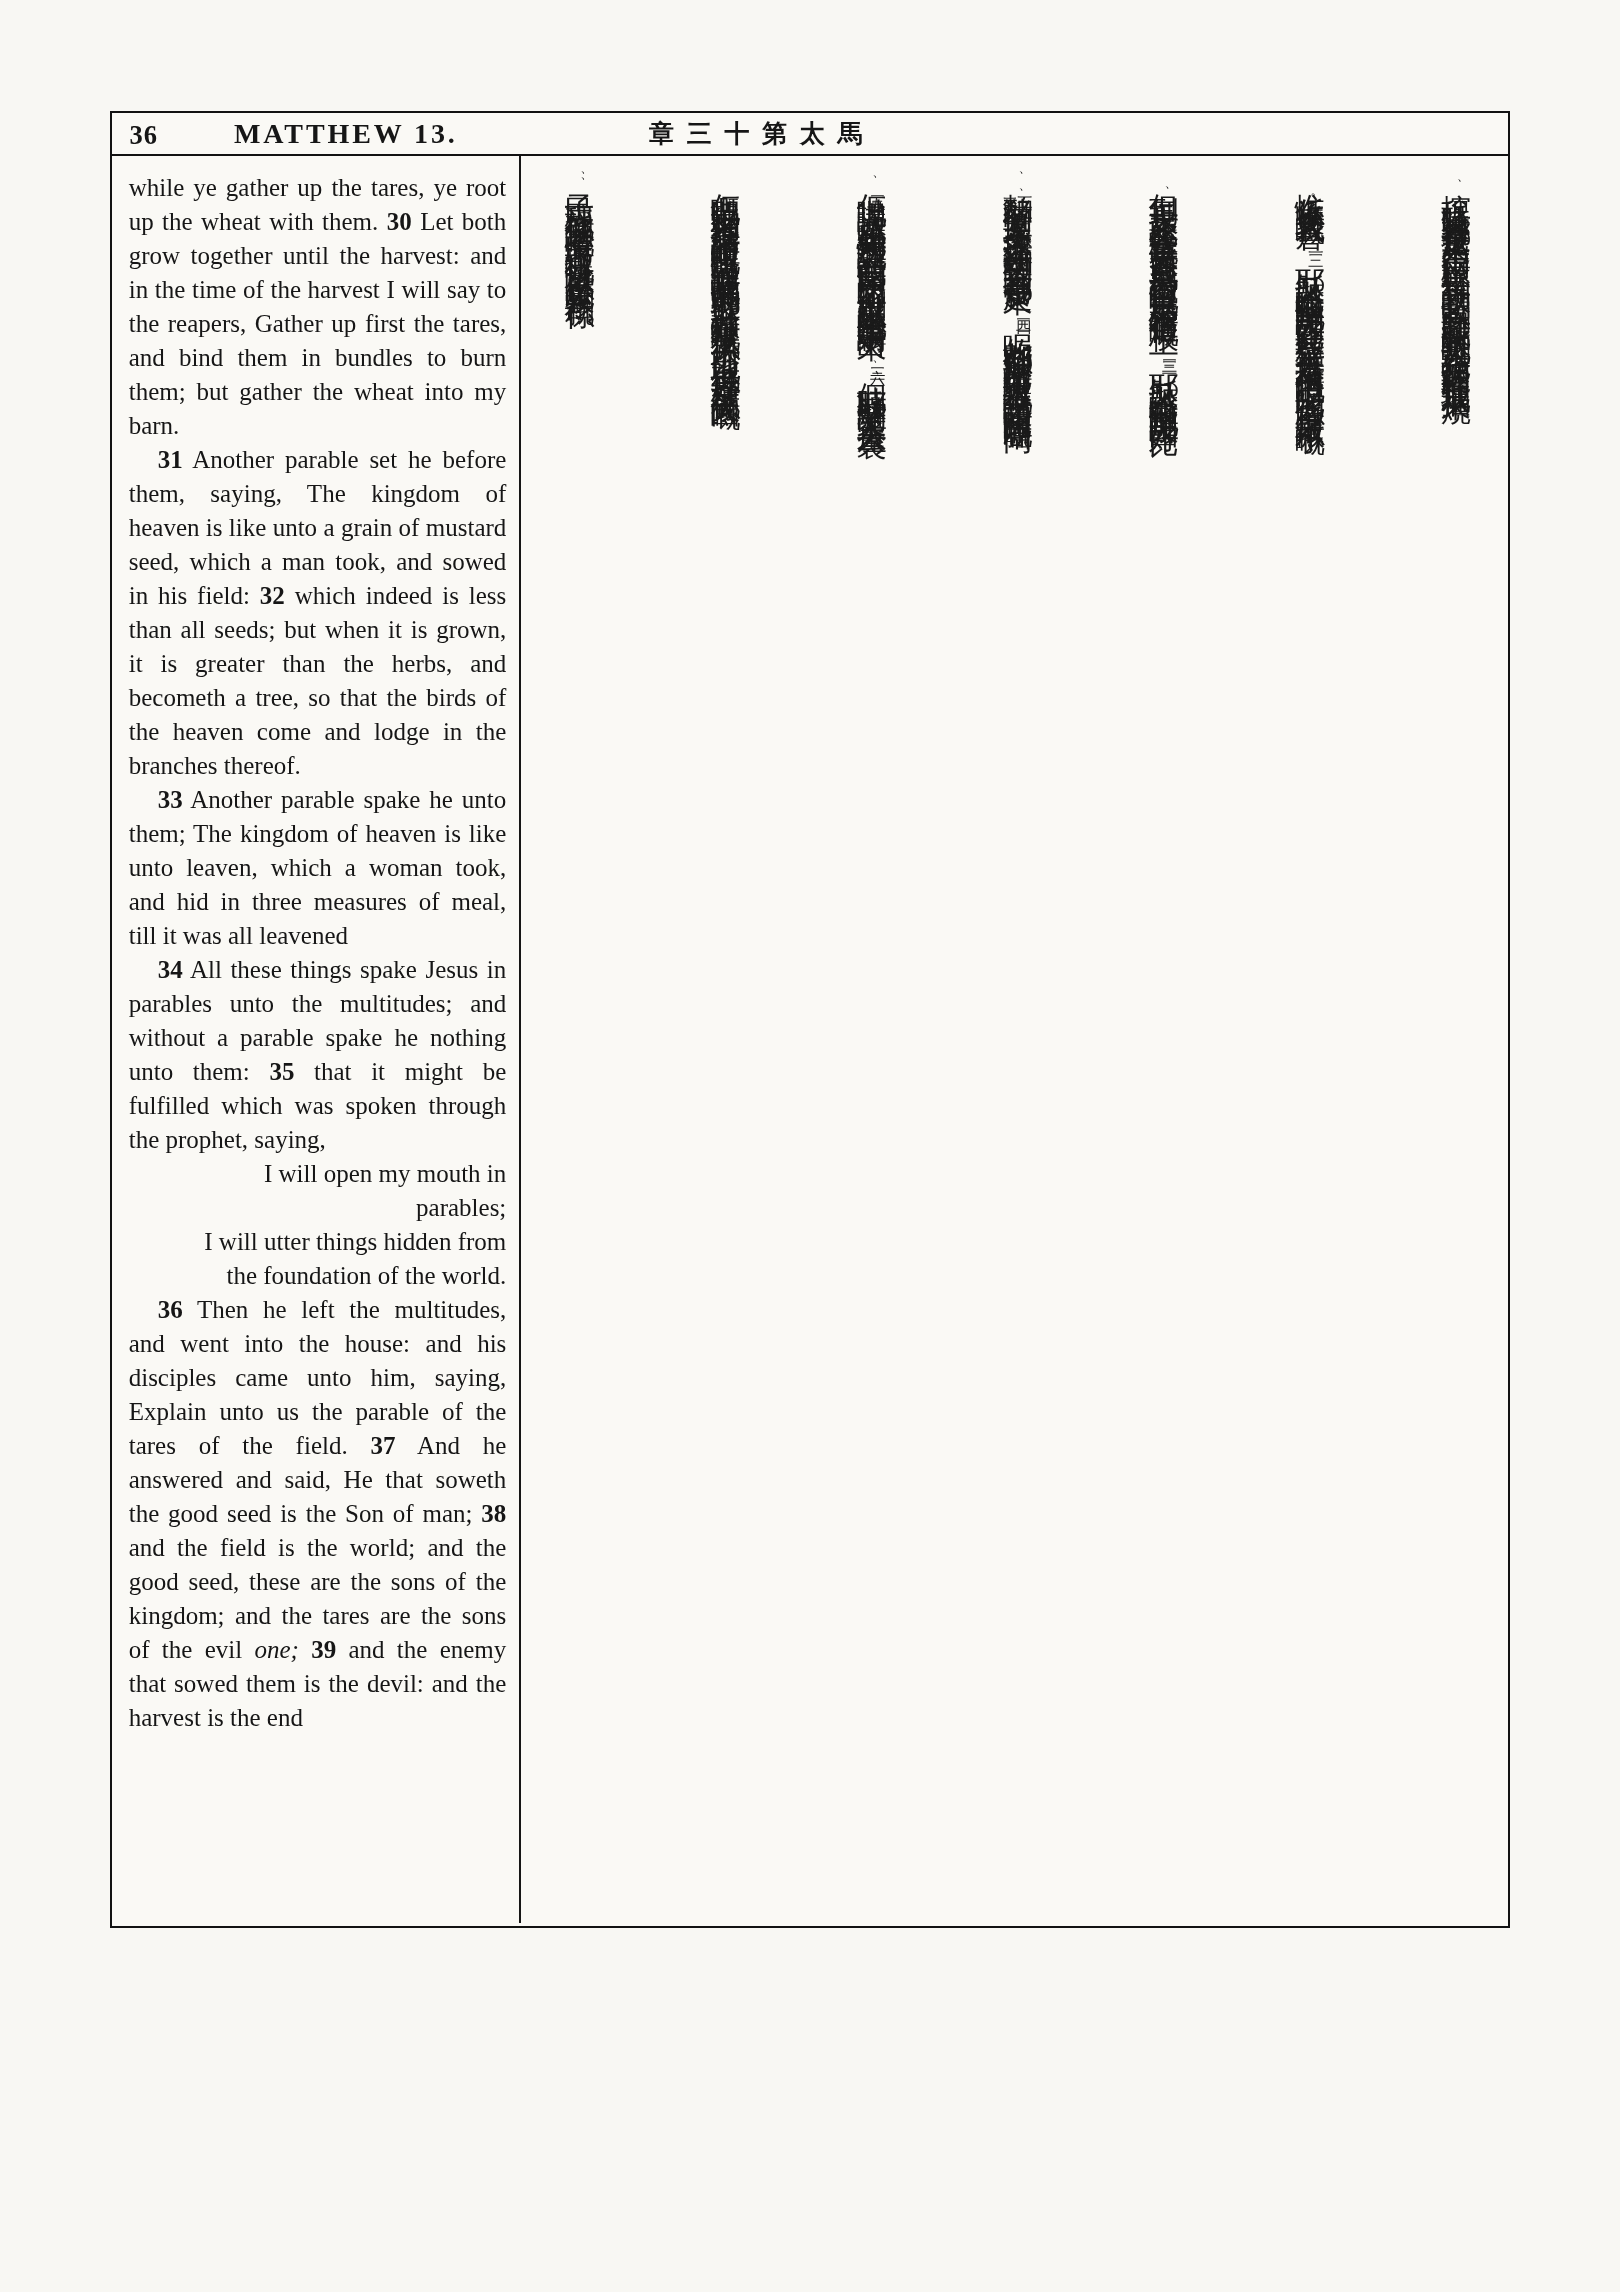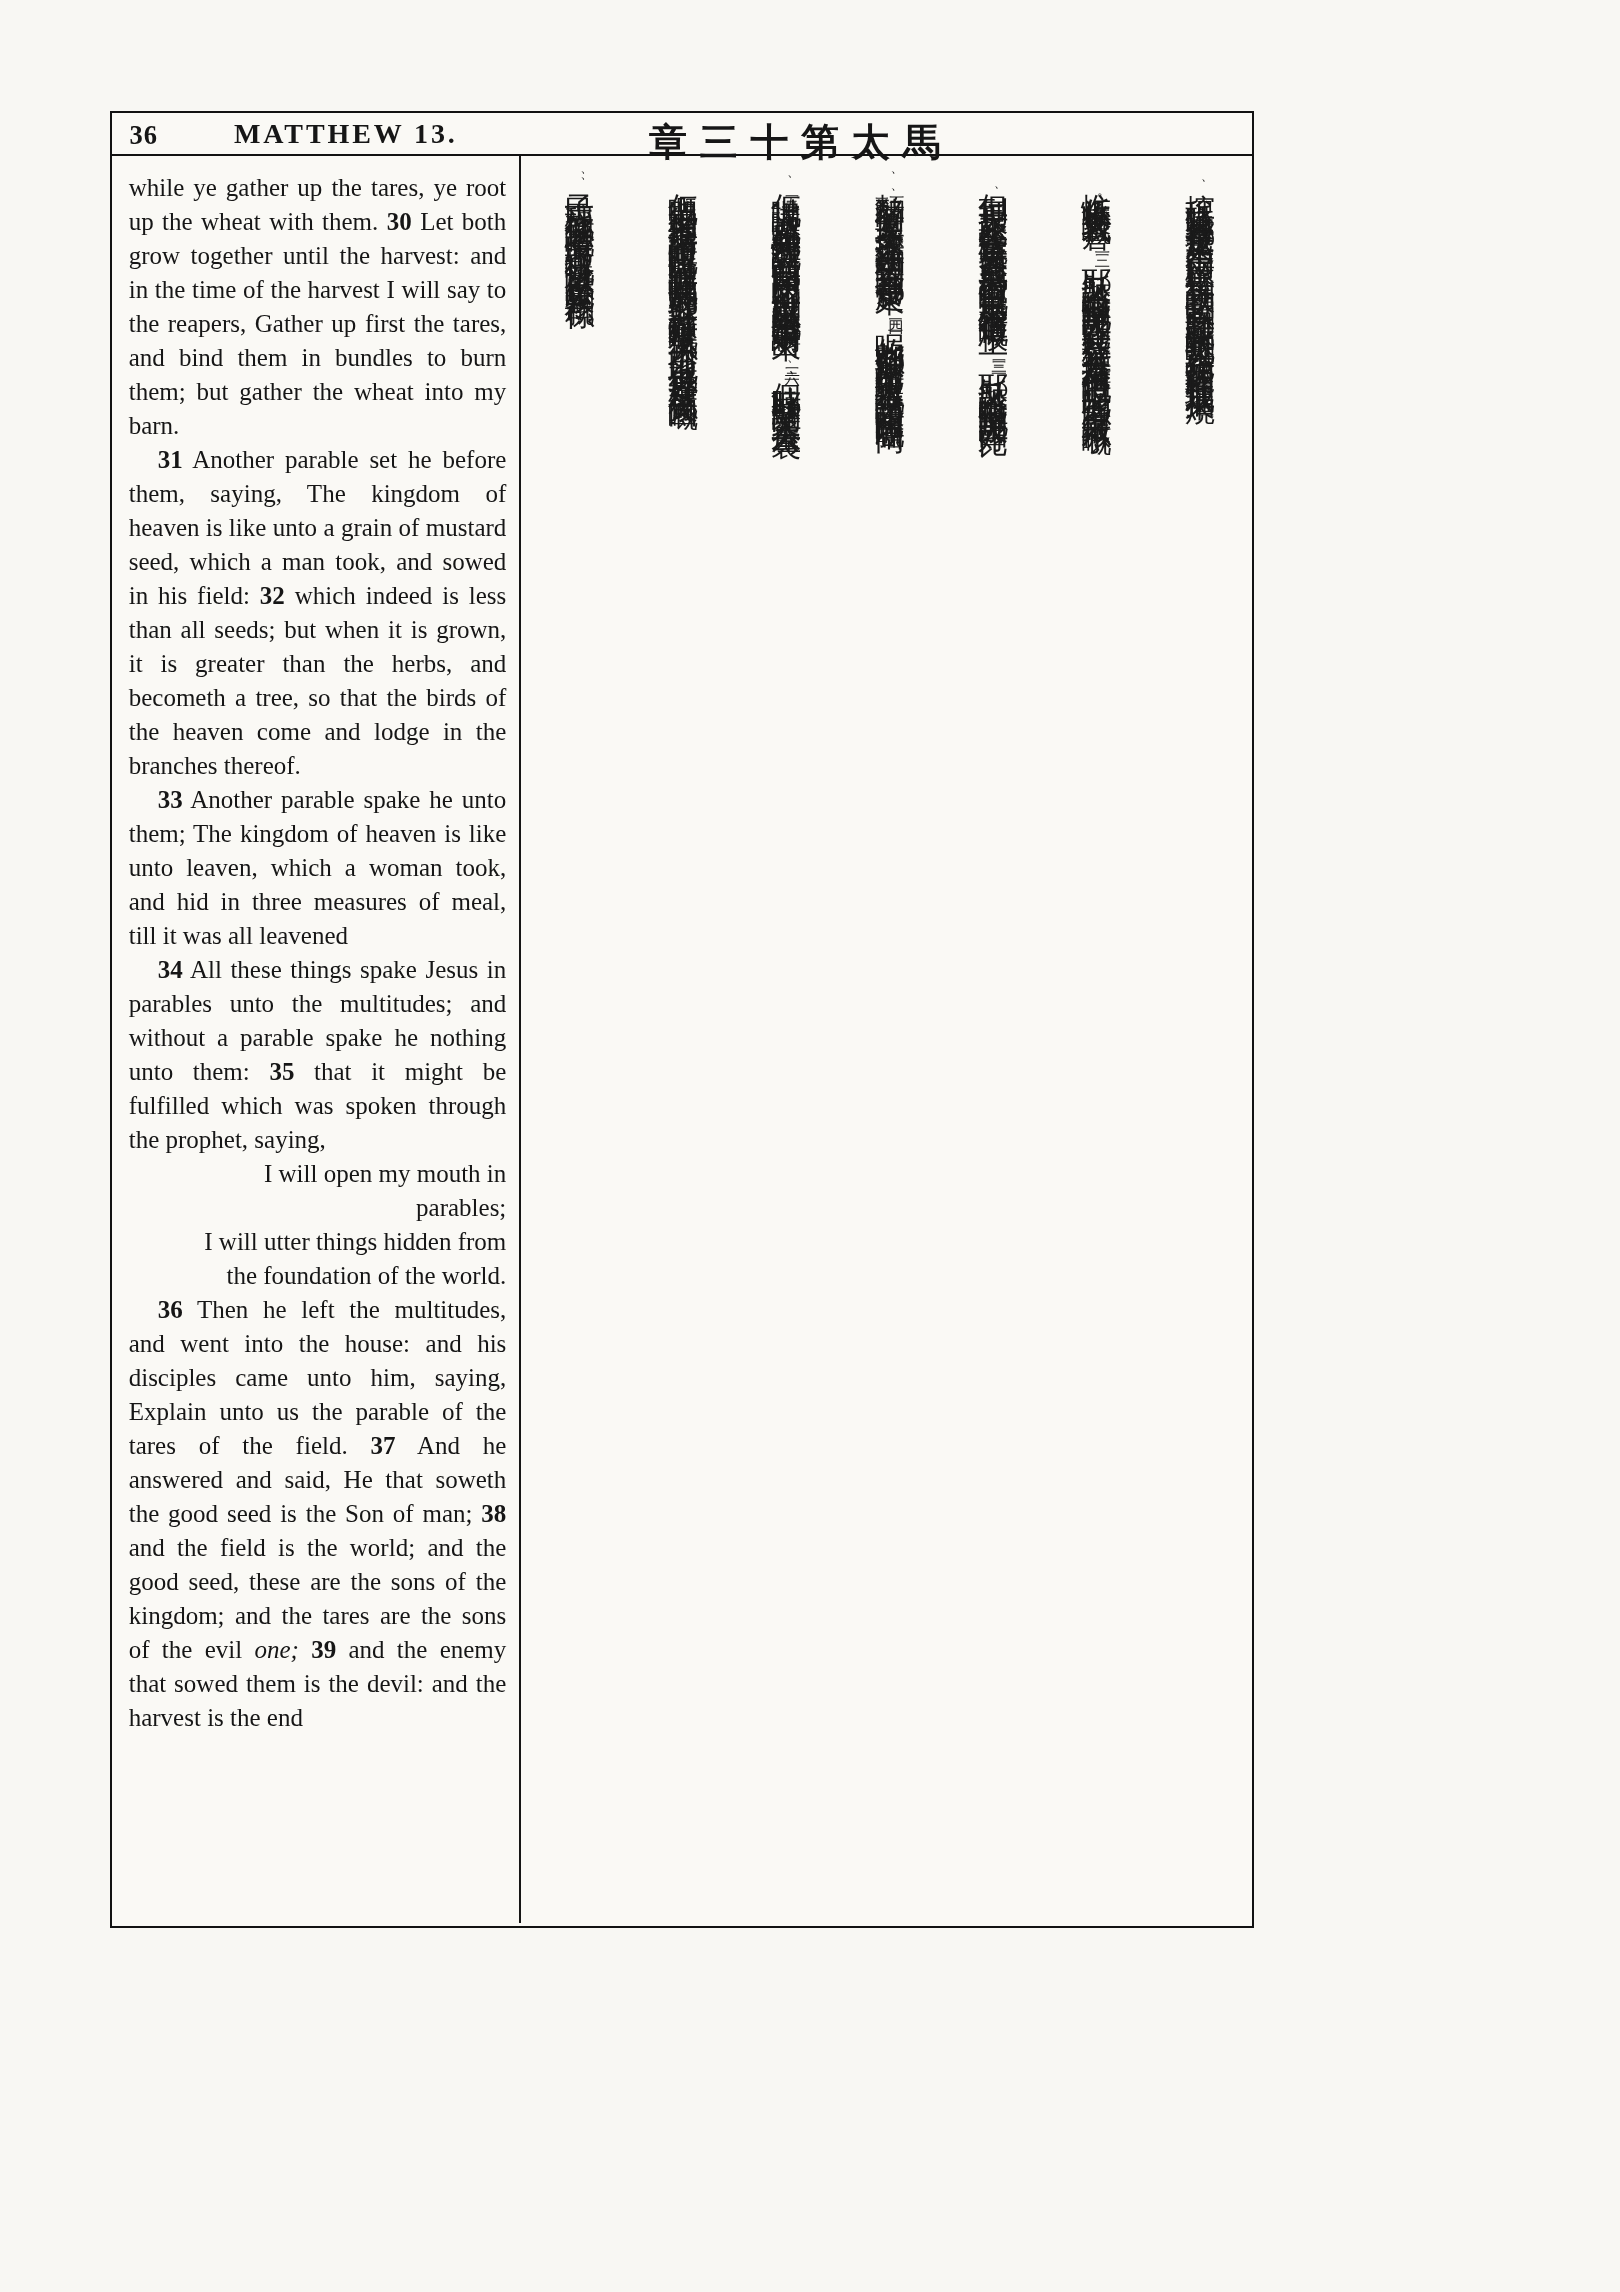--- a/index.html
+++ b/index.html
@@ -6,40 +6,40 @@
   * { margin:0; padding:0; box-sizing:border-box; }
   html, body { width:1620px; height:2293px; }
   body {
     background:#f8f7f3;
     font-family:"Liberation Serif", serif;
     color:#161616;
     position:relative;
   }
   .frame {
     position:absolute; left:110px; top:111px;
-    width:1144px; height:1817px;
+    width:1400px; height:1817px;
     border:2.9px solid #121212;
     background:#faf9f5;
   }
   .header {
     height:43px;
     border-bottom:2.9px solid #121212;
     position:relative;
   }
   .pgnum {
     position:absolute; left:17.6px; top:6.9px;
     font-size:26.5px; font-weight:bold; letter-spacing:1px;
   }
   .title-en {
     position:absolute; left:122px; top:4.9px;
     font-size:28px; font-weight:bold; letter-spacing:2.9px;
   }
   .title-cn {
     position:absolute; left:537px; top:3.9px;
-    font-size:38px; font-weight:bold; letter-spacing:12.7px;
+    font-size:25px; font-weight:bold; letter-spacing:12.7px;
     font-family:"DejaVu Serif", serif;
     white-space:nowrap;
   }
   .content {
     display:flex;
     height:calc(100% - 46px);
   }
   .col-en {
     width:409px;
     border-right:2px solid #161616;

